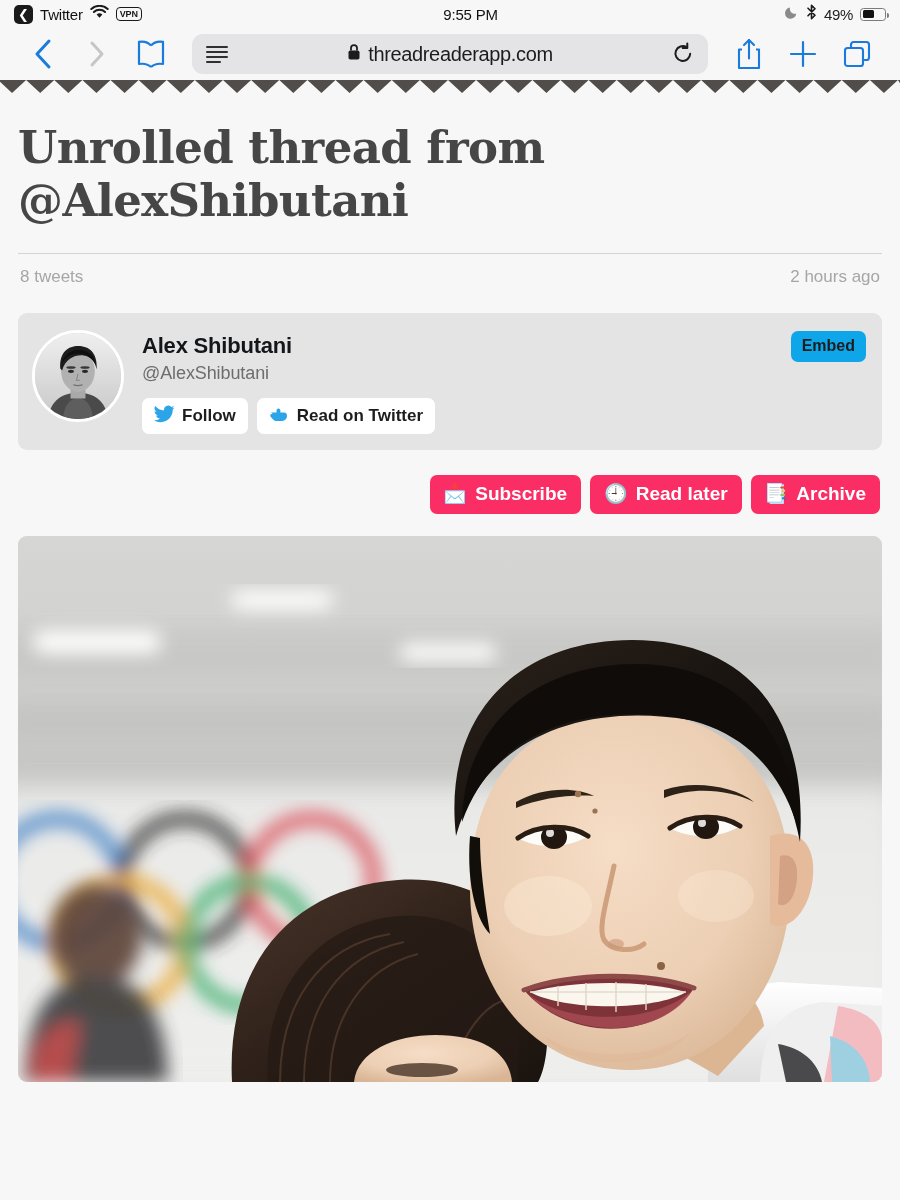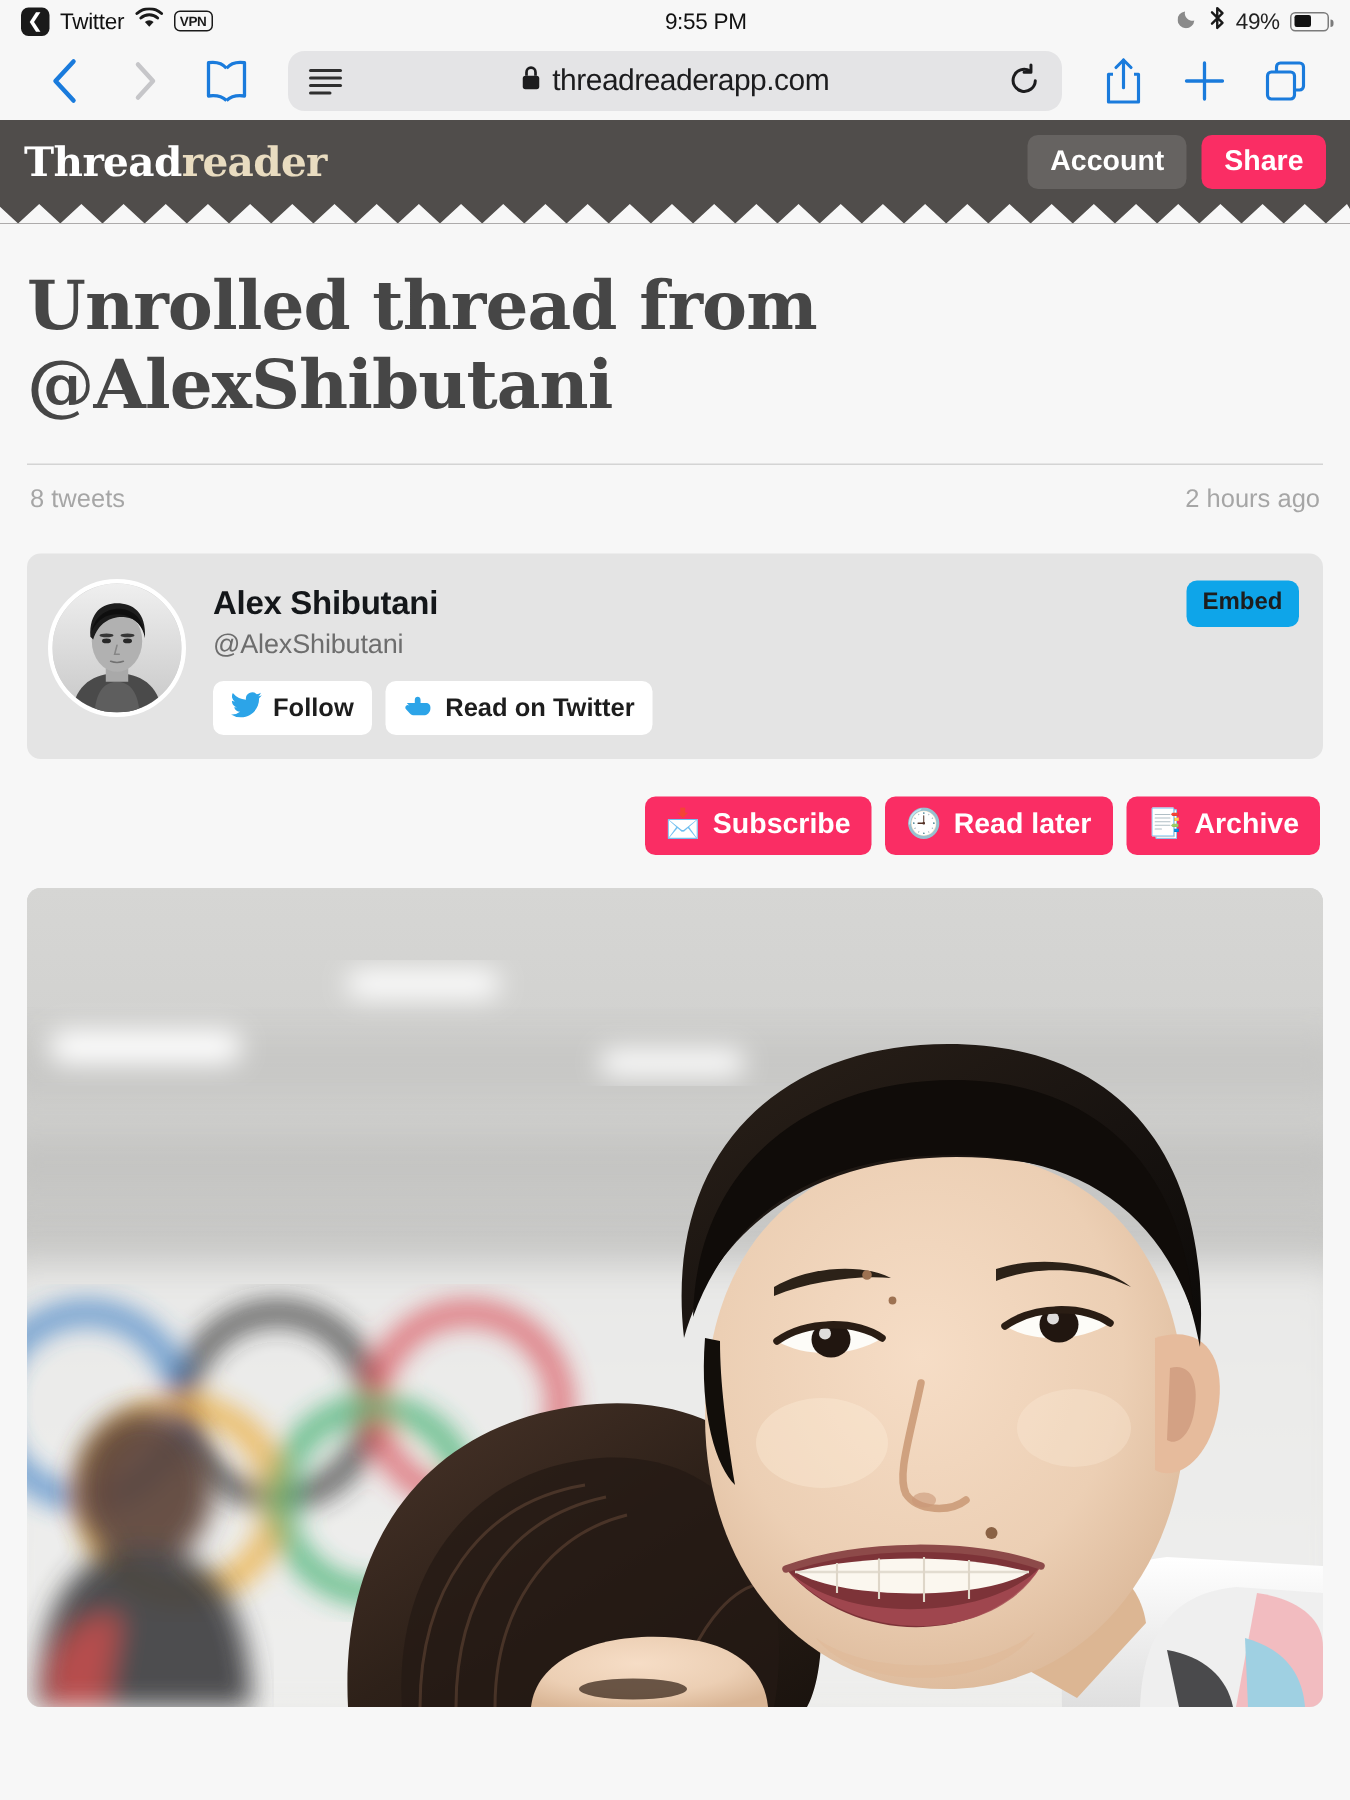--- a/index.html
+++ b/index.html
@@ -322,29 +322,20 @@
     </div>
 
     <div class="tb-btn">
       <svg width="32" height="32" viewBox="0 0 32 32">
         <rect x="10" y="4" width="18" height="18" rx="2.6" stroke="#1a7bdc" stroke-width="2.1" fill="none"></rect>
         <rect x="4" y="10" width="18" height="18" rx="2.6" stroke="#1a7bdc" stroke-width="2.1" fill="#f7f7f7"></rect>
       </svg>
     </div>
   </div>
 
-  <div class="tr-header">
-    <div class="tr-logo">
-      <span class="w1">Thread</span><span class="w2">reader</span>
-    </div>
-    <div class="tr-actions">
-      <div class="tr-btn account">Account</div>
-      <div class="tr-btn share">Share</div>
-    </div>
-  </div>
   <div class="zigzag"></div>
 
   <div class="page">
 
     <h1 class="page-title">Unrolled thread from @AlexShibutani</h1>
     <div class="title-rule"></div>
 
     <div class="meta-row">
       <span>8 tweets</span>
       <span>2 hours ago</span>

